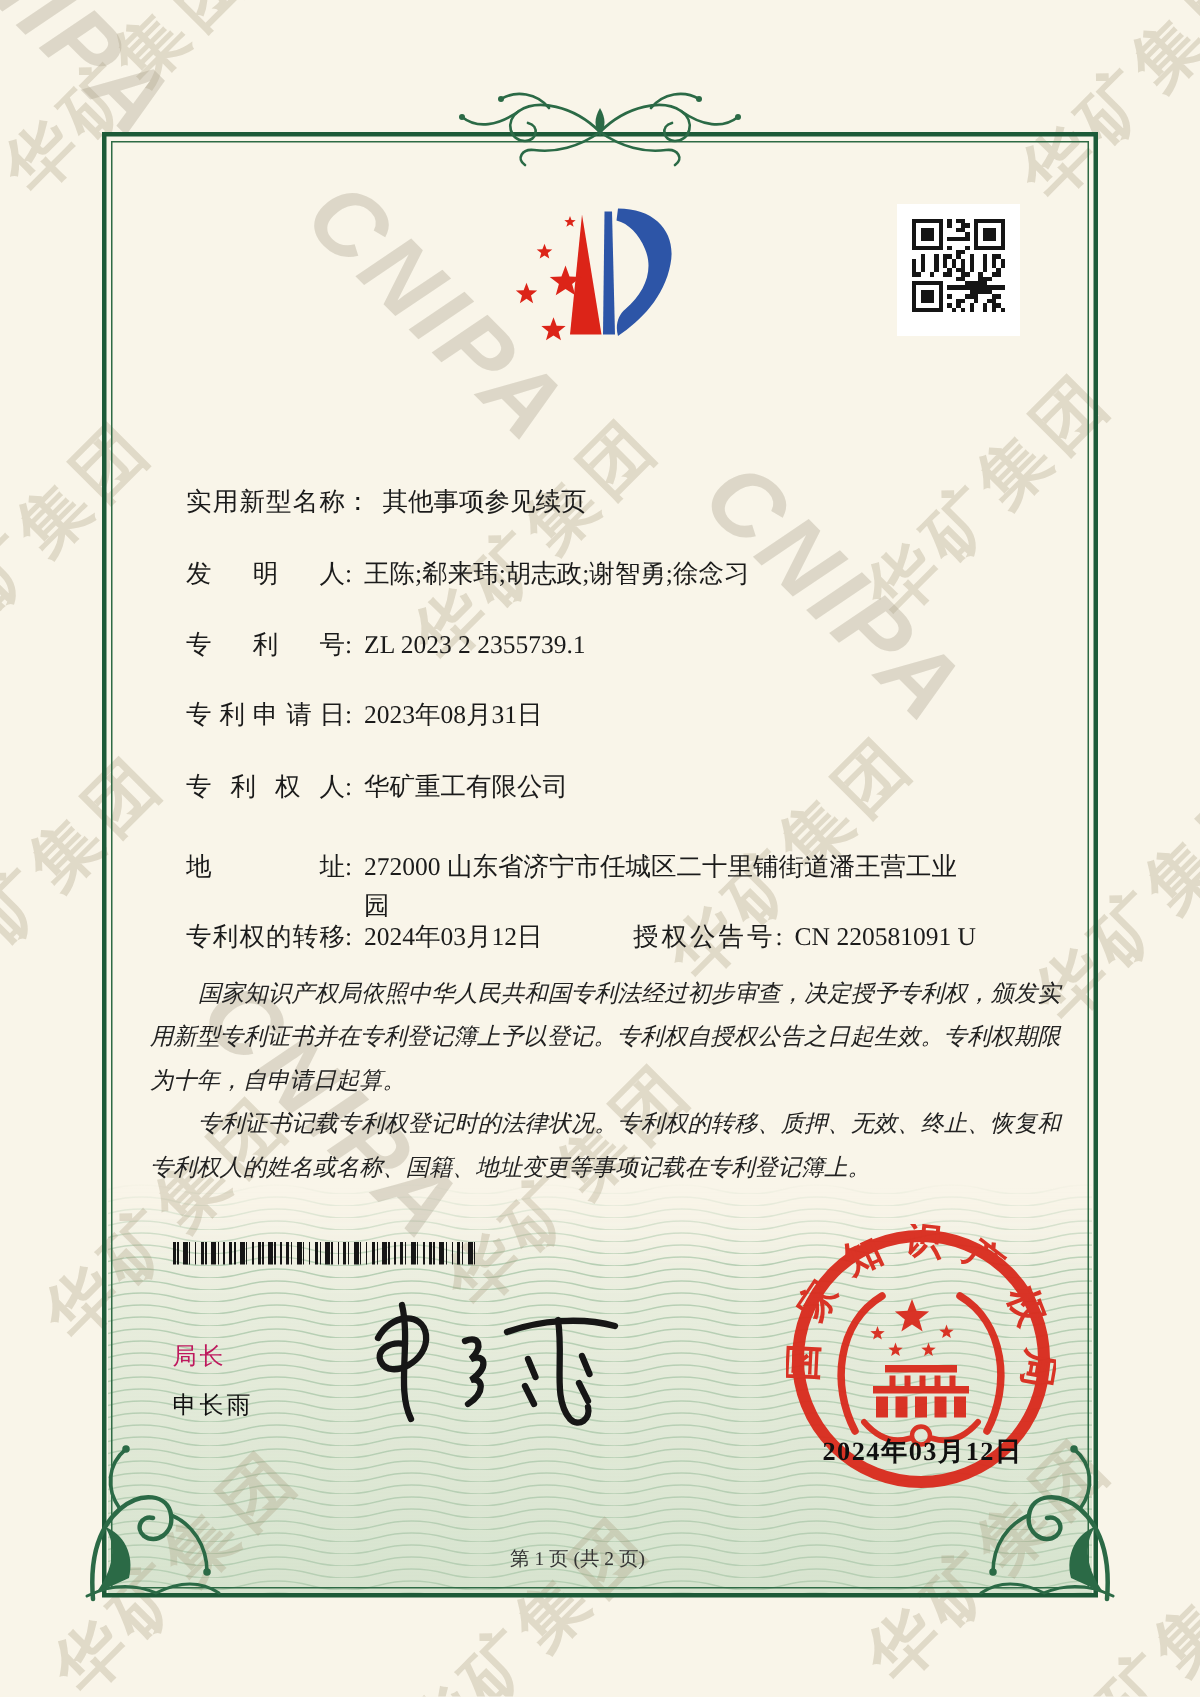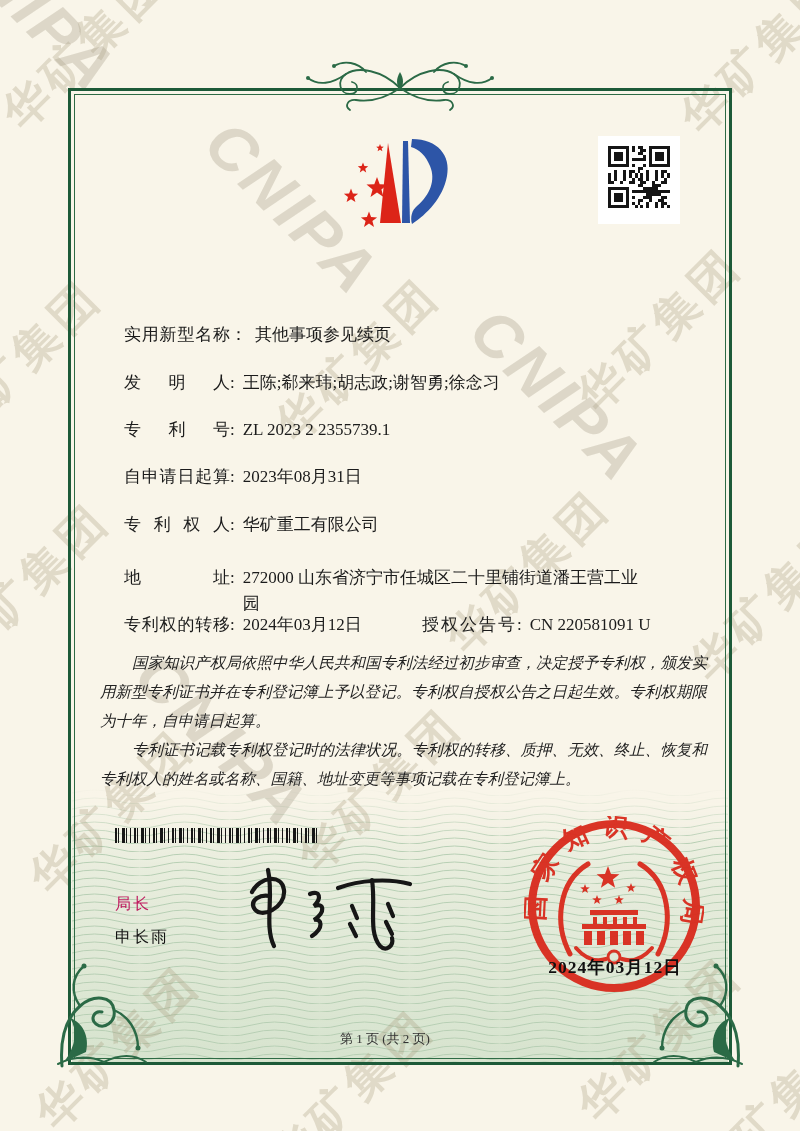--- a/index.html
+++ b/index.html
@@ -381,21 +381,21 @@
     <div class="frow" style="top:0">
       <span class="flabel">实用新型名称</span><span class="fcolon">：</span><span class="fvalue">其他事项参见续页</span>
     </div>
     <div class="frow" style="top:48px">
       <span class="flabel">发明人</span><span class="fcolon">:</span><span class="fvalue">王陈;郗来玮;胡志政;谢智勇;徐念习</span>
     </div>
     <div class="frow" style="top:95px">
       <span class="flabel">专利号</span><span class="fcolon">:</span><span class="fvalue">ZL 2023 2 2355739.1</span>
     </div>
     <div class="frow" style="top:142px">
-      <span class="flabel">自申请日起算</span><span class="fcolon">:</span><span class="fvalue">2023年08月31日</span>
+      <span class="flabel">专利申请日</span><span class="fcolon">:</span><span class="fvalue">2023年08月31日</span>
     </div>
     <div class="frow" style="top:190px">
       <span class="flabel">专利权人</span><span class="fcolon">:</span><span class="fvalue">华矿重工有限公司</span>
     </div>
     <div class="frow" style="top:243px">
       <span class="flabel">地址</span><span class="fcolon">:</span><span class="fvalue" style="max-width:412px">272000 山东省济宁市任城区二十里铺街道潘王营工业园</span>
     </div>
     <div class="frow" style="top:290px">
       <span class="flabel">专利权的转移</span><span class="fcolon">:</span><span class="fvalue">2024年03月12日</span>
       <span class="pair2">

